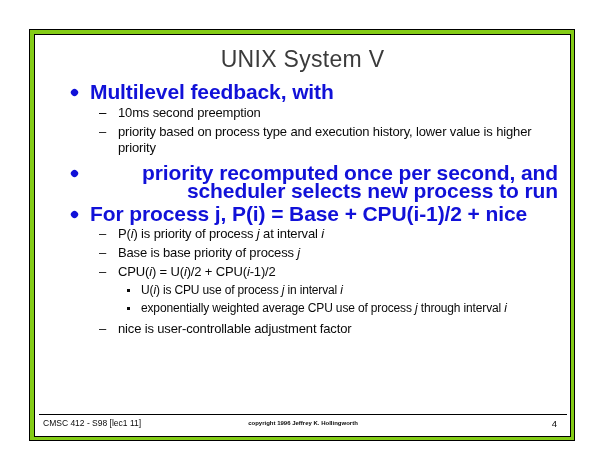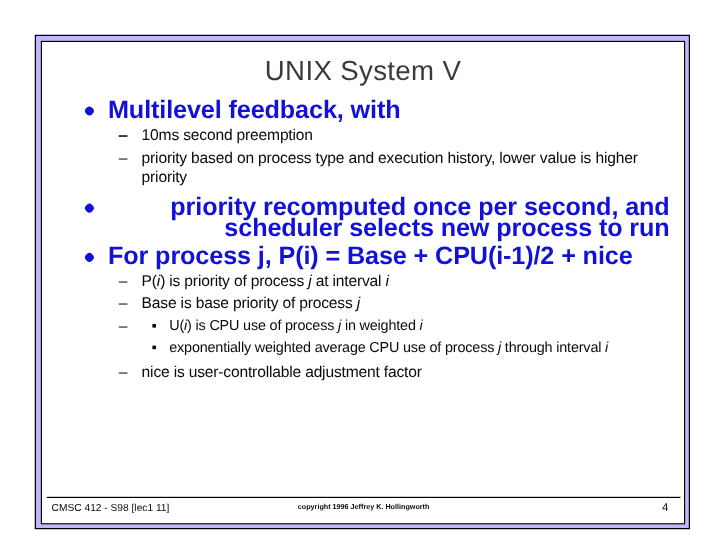--- a/index.html
+++ b/index.html
@@ -15,21 +15,21 @@
   }
 
   
   #slide-frame {
     position: absolute;
     left: 29px;
     top: 29px;
     width: 546px;
     height: 412px;
     border: 1px solid #000000;
-    background: #c4b5fd;
+    background: #84cc16;
     box-sizing: border-box;
   }
   #slide-inner-frame {
     position: absolute;
     left: 4px;
     top: 4px;
     right: 3px;
     bottom: 3px;
     border: 1px solid #000000;
     background: #ffffff;
@@ -205,25 +205,26 @@
         <span><span>P(</span><span class="it">i</span><span>) is priority of process </span><span class="it">j</span><span> at interval </span><span class="it">i</span></span>
       </div>
 
       <div class="lvl2 blk">
         <span class="bullet-dash">–</span>
         <span><span>Base is base priority of process </span><span class="it">j</span></span>
       </div>
 
       <div class="lvl2 blk">
         <span class="bullet-dash">–</span>
+        <span><span>CPU(</span><span class="it">i</span><span>) = U(</span><span class="it">i</span><span>)/2 + CPU(</span><span class="it">i</span><span>-1)/2</span></span>
       </div>
 
       <div class="lvl3 blk">
         <span class="bullet-dot"></span>
-        <span><span>U(</span><span class="it">i</span><span>) is CPU use of process </span><span class="it">j</span><span> in weighted </span><span class="it">i</span></span>
+        <span><span>U(</span><span class="it">i</span><span>) is CPU use of process </span><span class="it">j</span><span> in interval </span><span class="it">i</span></span>
       </div>
 
       <div class="lvl3 blk">
         <span class="bullet-dot"></span>
         <span><span>exponentially weighted average CPU use of process </span><span class="it">j</span><span> through interval </span><span class="it">i</span></span>
       </div>
 
       <div class="lvl2 blk gap-top-xs">
         <span class="bullet-dash">–</span>
         <span>nice is user-controllable adjustment factor</span>

